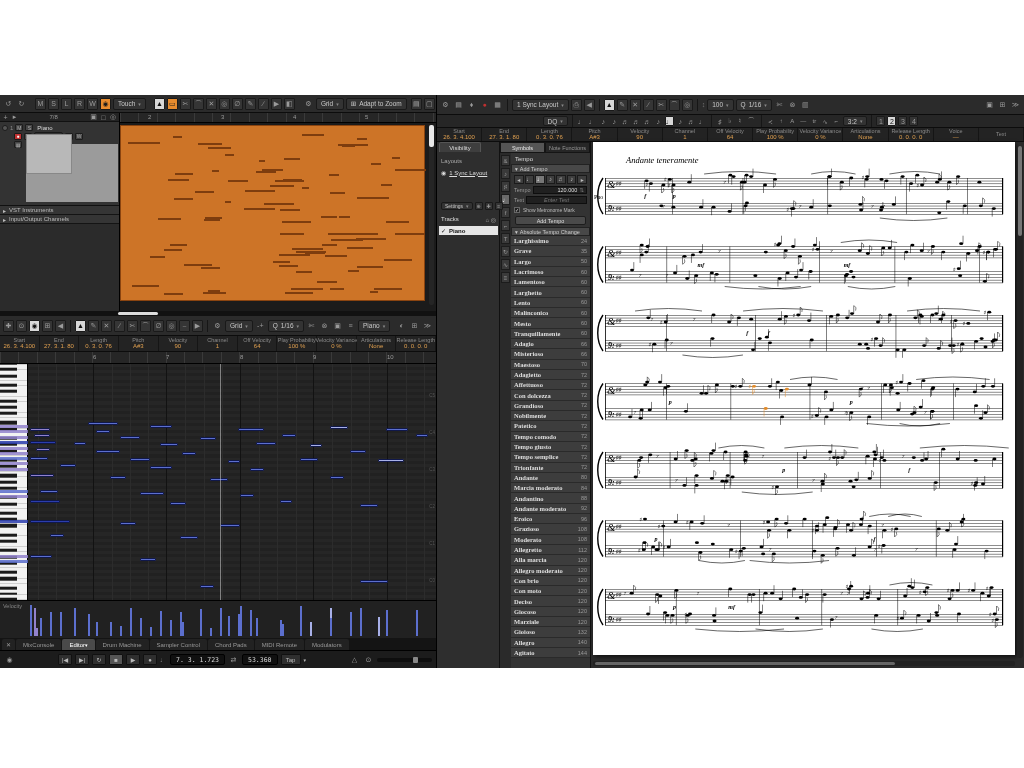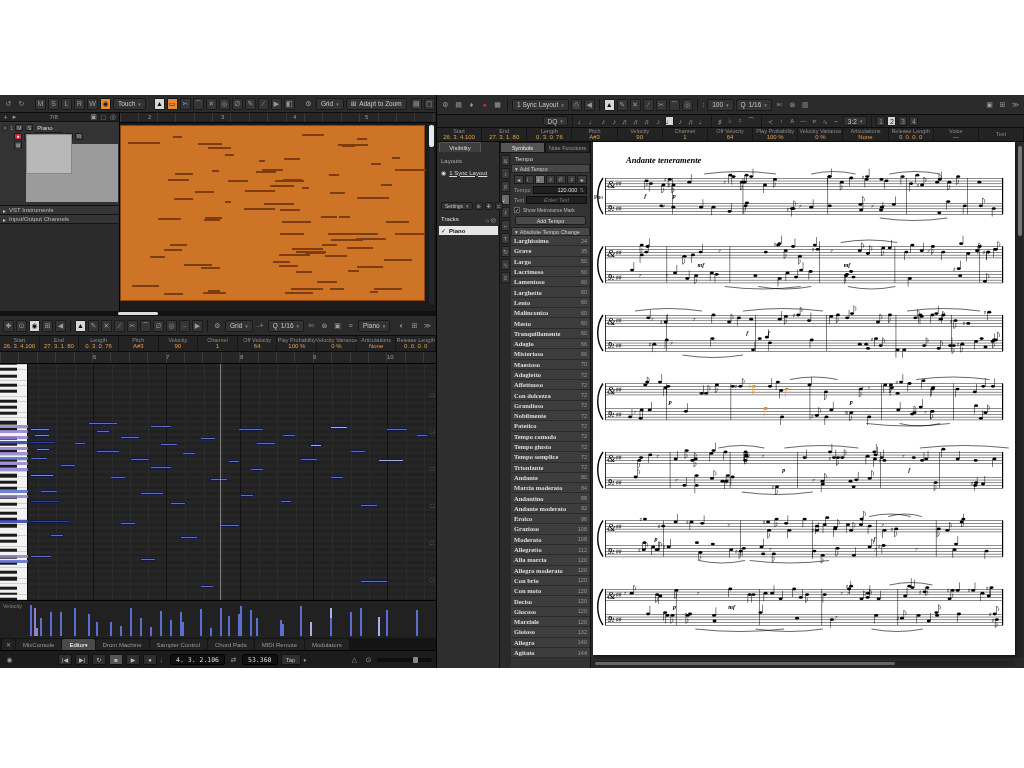--- a/index.html
+++ b/index.html
@@ -110,21 +110,21 @@
   #chk-row { height:10px; display:flex; align-items:center; gap:3px; padding:0 3px; font-size:5px; color:#bbb; }
   #chk { width:6px; height:6px; background:#202020; border:1px solid #666; color:#ddd; font-size:5px; display:flex; align-items:center; justify-content:center; }
   #addbtn { height:9px; margin:1px 4px 2px; background:#4a4a4a; border:1px solid #1d1d1d; border-radius:2px; display:flex; align-items:center; justify-content:center; color:#ddd; font-size:5.5px; }
   #tempo-list { flex:1; overflow:hidden; display:flex; flex-direction:column; }
   .trow { height:10.3px; flex:none; background:#3d3d3d; border-bottom:1px solid #2a2a2a; display:flex; align-items:center; padding:0 3px; }
   .trow .nm { flex:1; font-family:"Liberation Serif",serif; font-weight:bold; font-size:6.5px; color:#ddd; white-space:nowrap; overflow:hidden; }
   .trow .bv { font-size:5.5px; color:#999; }
 
   #scorearea { flex:1; position:relative; background:#2a2a2a; min-width:0; }
   #page { position:absolute; left:2px; top:0px; width:422px; height:513px; background:#fff; box-shadow:2px 2px 4px rgba(0,0,0,.6); }
-  #tempo-marking { position:absolute; left:33px; top:13px; font-family:"Liberation Serif",serif; font-weight:bold; font-style:italic; font-size:8.5px; color:#000; }
+  #tempo-marking { position:absolute; left:33px; top:13px; font-family:"Liberation Serif",serif; font-weight:normal; font-style:italic; font-size:8.5px; color:#000; }
   #sc-vscroll { position:absolute; right:1px; top:4px; width:6px; bottom:10px; background:#222; border-radius:3px; }
   #sc-vthumb { position:absolute; left:1px; top:0; width:4px; height:90px; background:#777; border-radius:2px; }
   #sc-hscroll { position:absolute; left:2px; bottom:2px; width:422px; height:5px; background:#222; border-radius:2px; }
   #sc-hthumb { position:absolute; left:2px; top:1px; width:300px; height:3px; background:#666; border-radius:2px; }
 </style>
 </head>
 <body>
 
 <div id="app">
 
@@ -576,21 +576,21 @@
     <div id="transport">
         <div class="ic flat">◉</div>
         <div class="sp"></div>
         <div class="tbtn">|◀</div>
         <div class="tbtn">▶|</div>
         <div class="tbtn">↻</div>
         <div class="tbtn" style="background: rgb(85, 85, 85);">■</div>
         <div class="tbtn">▶</div>
         <div class="tbtn">●</div>
         <div style="color: rgb(119, 119, 119);">♩</div>
-        <div class="tdisp">4. 3. 2.106</div>
+        <div class="tdisp">7. 3. 1.723</div>
         <div class="ic flat">⇄</div>
         <div class="tdisp">53.360</div>
         <div class="tbtn" style="min-width: 20px;">Tap</div>
         <div style="font-size: 5px;">▾</div>
         <div class="sp"></div>
         <div class="ic flat">△</div>
         <div class="ic flat">⊙</div>
         <div id="t-slider">
           <i></i>
         </div>

